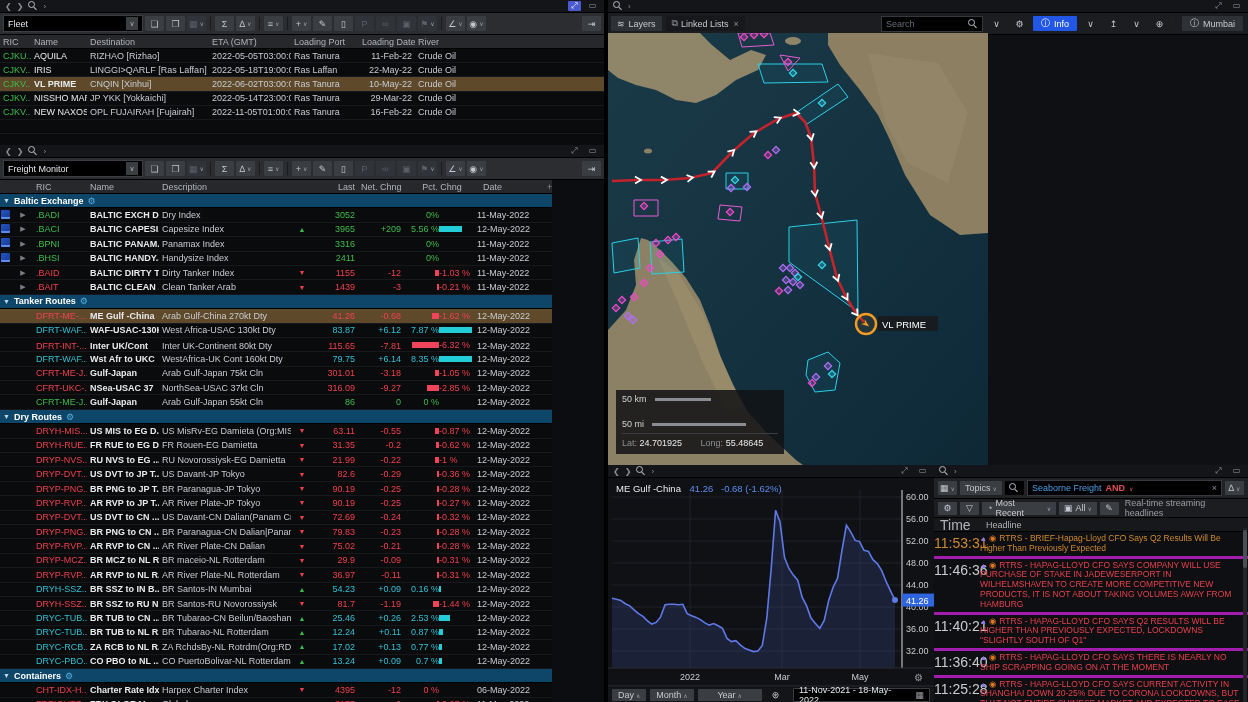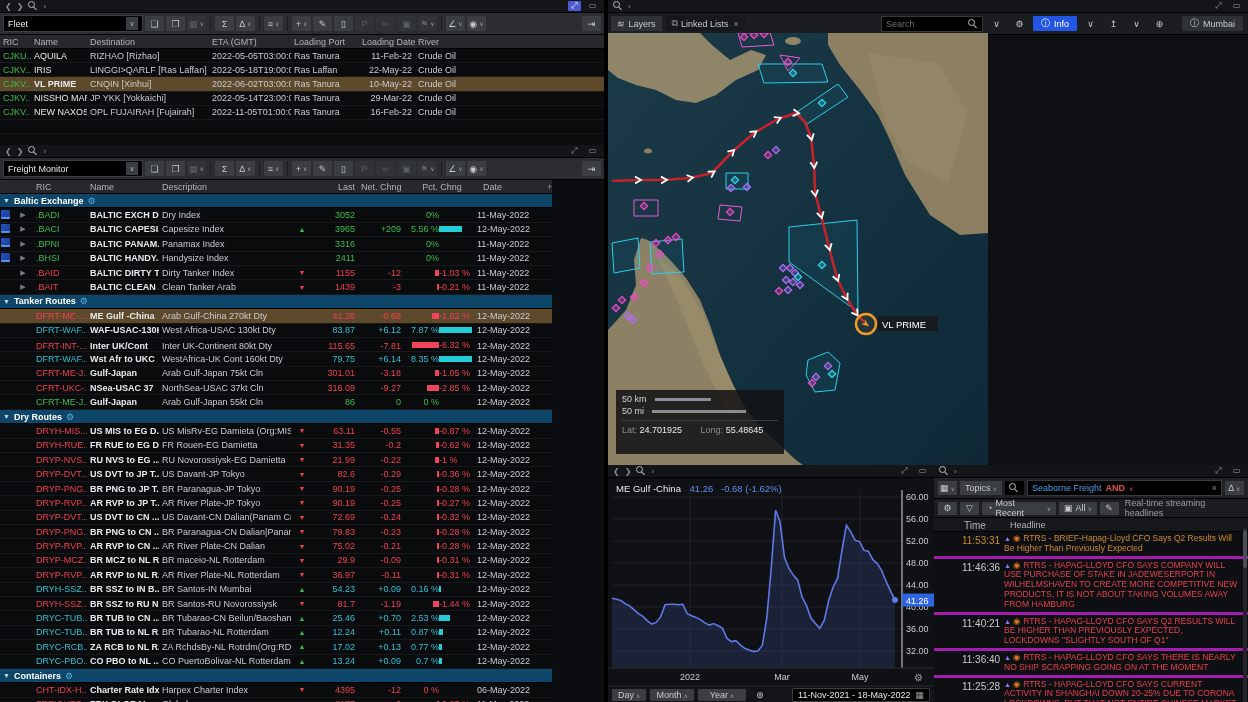--- a/index.html
+++ b/index.html
@@ -55,21 +55,21 @@
   #mapwrap{position:absolute;left:0;top:33px;width:380px;height:432px;background:#10293a;}
   .scalebox{position:absolute;left:8px;top:357px;width:168px;height:64px;background:rgba(18,18,20,.85);
             font-size:9px;color:#cfd2d6;padding:4px 6px;box-sizing:border-box;}
   .sbar{display:inline-block;height:3px;background:#8a8d93;vertical-align:middle;margin-left:8px;}
   .sdiv{border-top:1px solid #3a3d42;margin:4px 0;}
   .lbl{color:#8a8d93}
   
   .nbar1{height:20px;background:#202226;display:flex;align-items:center;gap:3px;padding:0 4px;border-bottom:1px solid #000;}
   .nfield{height:14px;background:#000;border:1px solid #35383d;display:flex;align-items:center;gap:4px;padding:0 4px;flex:1;}
   .nrow{display:flex;border-bottom:3px solid #a21caf;padding:2px 0;}
-  .ntime{width:46px;text-align:center;font-size:10px;padding-top:1px;flex:none;margin-left:24px;}
+  .ntime{width:46px;text-align:center;font-size:14px;padding-top:1px;flex:none;}
   .nhead{flex:1;font-size:8.5px;line-height:9.8px;padding-right:8px;}
   .scroll{position:absolute;width:4px;background:#222428;}
   .thumb{position:absolute;left:0;width:4px;background:#4a4e55;border-radius:2px;}
 </style>
 </head>
 <body>
 
 <div id="app">
 
   <div class="panel" style="left:0;top:0;width:604px;height:145px;">
@@ -722,21 +722,21 @@
           <div class="qc9">12-May-2022</div>
         </div>
         <div class="trow" style="height: 13.4px;">
           <div class="qc0"></div>
           <div class="qc1"></div>
           <div class="qc2 c">DRYC-TUB...</div>
           <div class="qc3">BR TUB to CN ...</div>
           <div class="qc4">BR Tubarao-CN Beilun/Baoshan</div>
           <div class="qc5 g">▲</div>
           <div class="qc6 c">25.46</div>
-          <div class="qc7 c">+0.70</div>
+          <div class="qc7 c">+0.26</div>
           <div class="qc8 pcell">
             <div class="ph l">
               <span class="c">2.53 % </span>
             </div>
             <div class="ph r">
               <span class="pbar" style="width: 10.626px; background: rgb(35, 205, 216);"></span>
             </div>
           </div>
           <div class="qc9">12-May-2022</div>
         </div>
@@ -1048,21 +1048,21 @@
             <g transform="translate(258,291)">
               <circle r="10" fill="rgba(245,155,35,0.07)" stroke="#f59b23" stroke-width="2.4"></circle>
               <polygon points="-4,-3 4,0 -4,3 -1.5,0" fill="#f59b23" transform="rotate(38)"></polygon>
               <rect x="12" y="-8" width="60" height="15" fill="rgba(25,25,28,0.88)"></rect>
               <text x="16" y="3.5" fill="#fff" font-size="9.5" font-family="Liberation Sans, sans-serif">VL PRIME</text>
             </g>
           </g>
       </svg>
       <div class="scalebox">
         <div><span>50 km</span><span class="sbar" style="width:56px"></span></div>
-        <div style="margin-top:2px"><span>50 mi</span><span class="sbar" style="width:94px"></span></div>
+        <div style="margin-top:15px"><span>50 mi</span><span class="sbar" style="width:94px"></span></div>
         <div class="sdiv"></div>
         <div><span class="lbl">Lat:</span> <span class="w">24.701925</span>
              <span class="lbl" style="margin-left:16px">Long:</span> <span class="w">55.48645</span></div>
       </div>
     </div>
 
   </div>
 
   <div class="panel" style="left:608px;top:465px;width:326px;height:237px;background:#101114;">
     <div class="tbar">
@@ -1114,21 +1114,21 @@
     </div>
     <div style="position:absolute;left:0;top:223px;width:326px;height:14px;display:flex;align-items:center;gap:4px;padding:0 4px;box-sizing:border-box;background:#141519">
       <div class="tbtn" style="height:12px;padding:0 6px">
           <span>Day</span>
           <span class="dd">∧</span>
         </div>
       <div class="tbtn" style="height:12px;padding:0 6px">
           <span>Month</span>
           <span class="dd">∧</span>
         </div>
-      <div class="tbtn" style="height:12px;padding:0 12px">
+      <div class="tbtn" style="height:12px;padding:0 20px">
           <span>Year</span>
           <span class="dd">∧</span>
         </div>
       <div class="tbtn" style="height:12px;background:none">⊛</div>
       <div style="flex:1"></div>
       <div class="tbtn" style="height:12px;background:#000;border:1px solid #3a3d42;padding:0 5px;color:#e4e6e9">
         <span>11-Nov-2021  -  18-May-2022</span>
           <span style="margin-left:5px;color:#9a9da3">▦</span>
       </div>
     </div>

